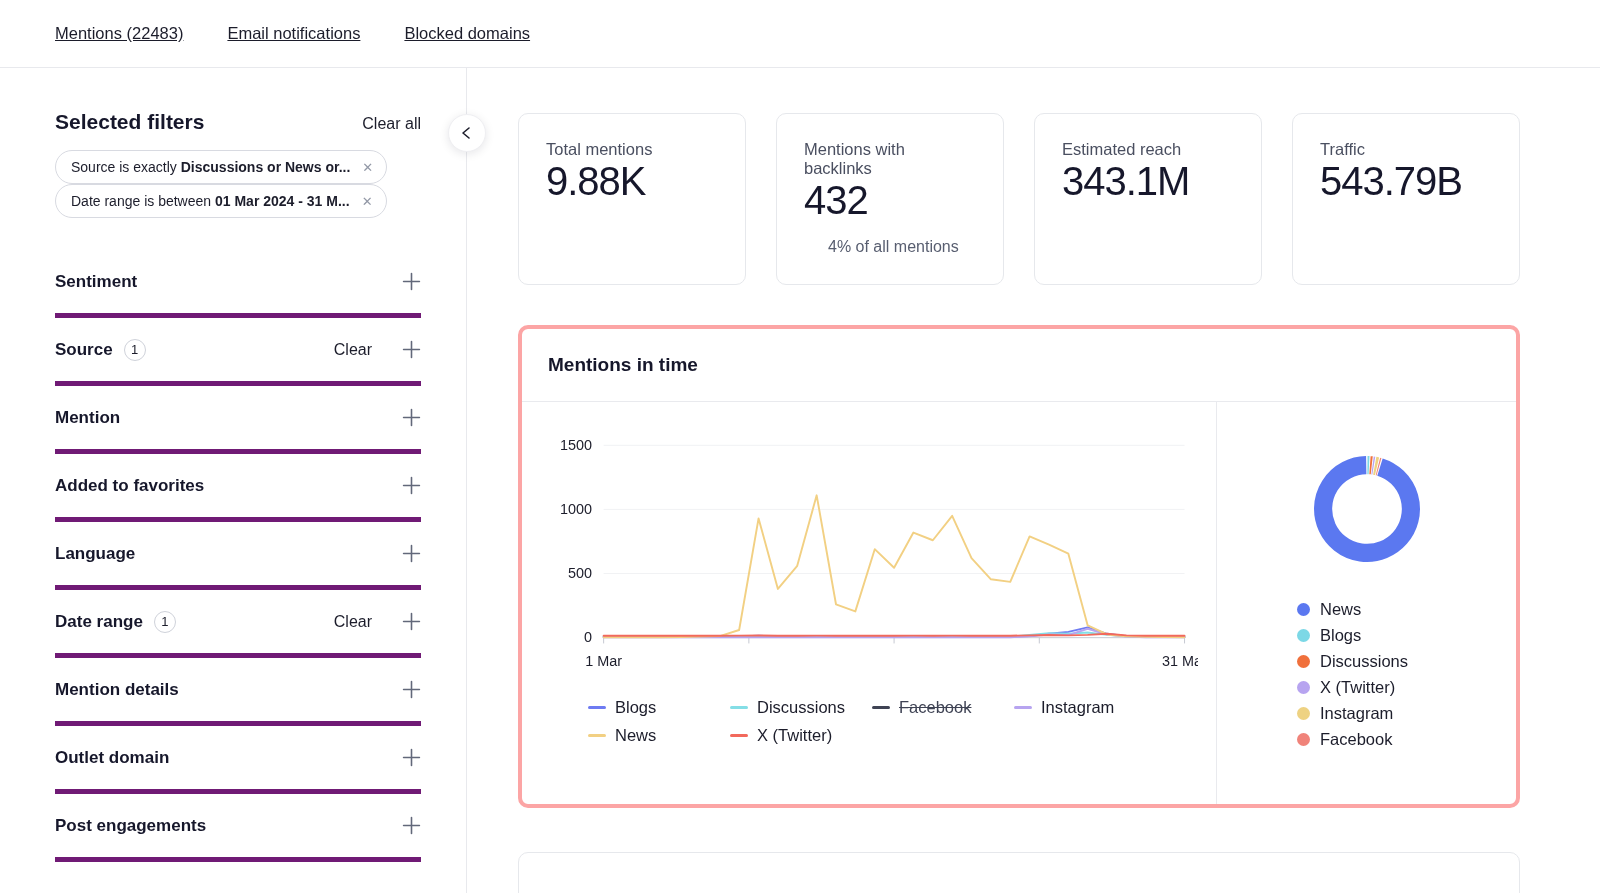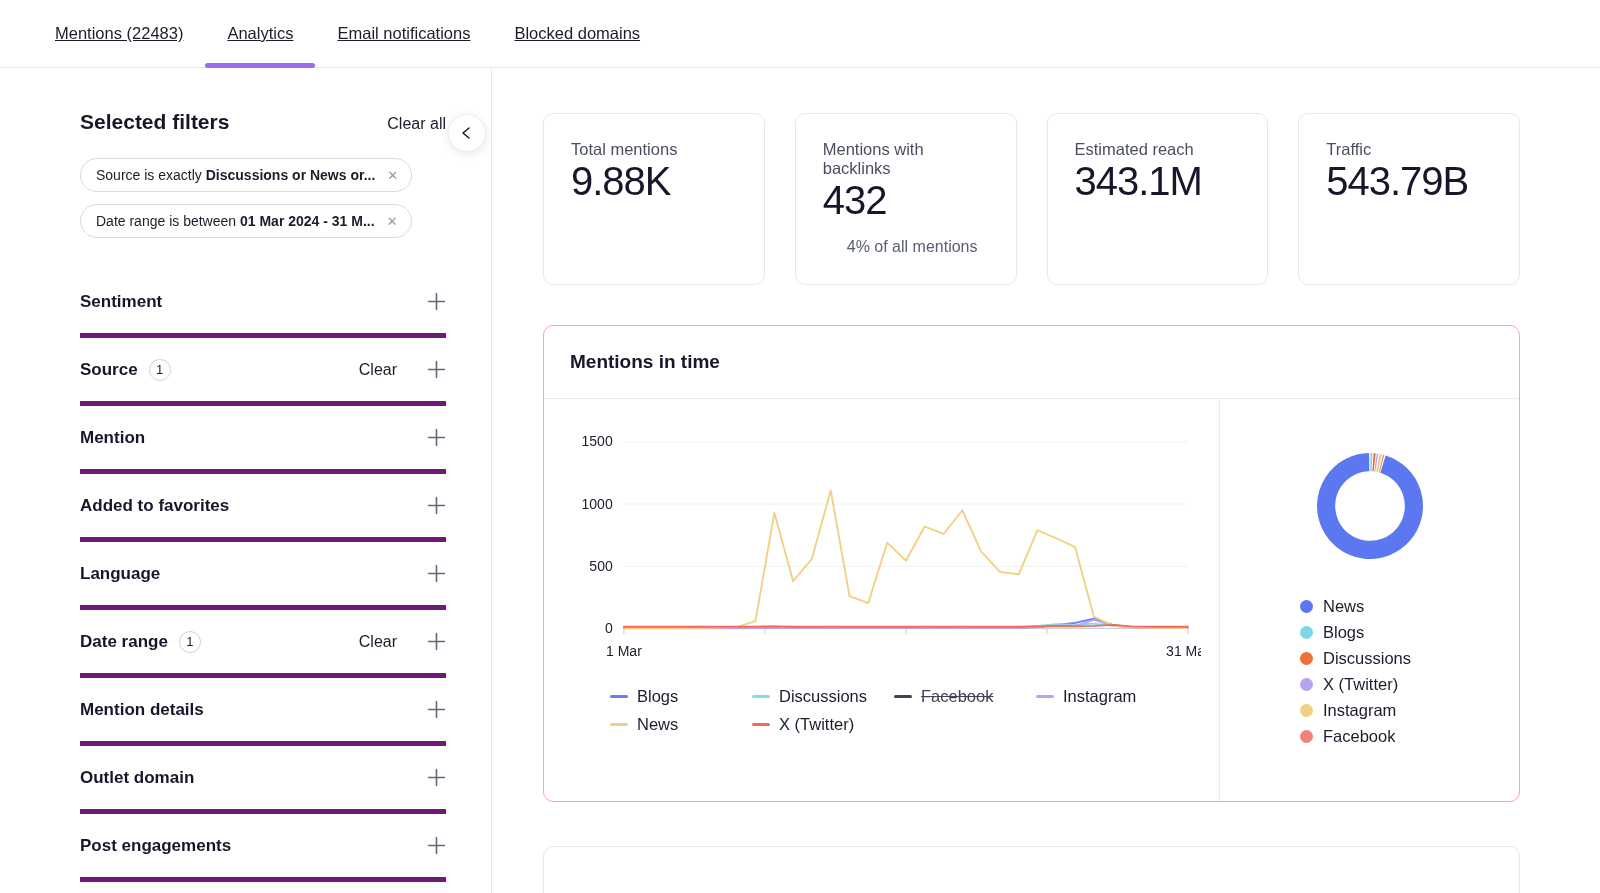--- a/index.html
+++ b/index.html
@@ -9,29 +9,29 @@
 
   
   .topbar { height:68px; border-bottom:1px solid #e8e9ed; display:flex; align-items:stretch; }
   .tabs { display:flex; padding-left:33px; }
   .tab { position:relative; border:none; background:none; font:inherit; cursor:pointer;
          font-size:16.5px; color:#1c1d2b; padding:0 22px; display:flex; align-items:center;text-decoration:underline; }
   .tab.active::after { content:""; position:absolute; left:0; right:0; bottom:-1px; height:5px;
          border-radius:3px; background:var(--accent,#9b6bf2); }
 
   
-  .content { display:flex; height:825px; position:relative;padding-left:25px; }
+  .content { display:flex; height:825px; position:relative; }
   .sidebar { width:467px; border-right:1px solid #e8e9ed; padding:42px 45px 0 55px; overflow:hidden; flex:none; }
   .main { flex:1; padding:45px 80px 0 51px; overflow:hidden; }
 
   
   .sidebar-head { display:flex; align-items:baseline; justify-content:space-between; }
   .sidebar-head h2 { font-size:21px; font-weight:700; color:#16172b; }
   .clear-all { font-size:16px; font-weight:500; color:#1c1d2b; cursor:pointer; }
-  .chips { margin-top:24px; display:flex; flex-direction:column; gap:12px; }
+  .chips { margin-top:16px; display:flex; flex-direction:column; gap:0; }
   .chip { display:inline-flex; align-items:center; gap:12px; width:fit-content; max-width:100%;
           border:1px solid #d8dae1; border-radius:18px; padding:8px 13px 8px 15px; font-size:14px; cursor:default; }
   .chip-text { white-space:nowrap; }
   .chip-text b { font-weight:700; }
   .chip-x { color:#9298a6; font-size:13px; cursor:pointer; line-height:1; }
   .sections { margin-top:32px; }
   .fsection { display:flex; align-items:center; height:68px; border-bottom:5px solid #701a75; cursor:pointer; }
   .fs-label { font-size:17px; font-weight:700; color:#16172b; }
   .fs-count { margin-left:11px; width:22px; height:22px; border:1px solid #cfd2da; border-radius:50%;
               display:inline-flex; align-items:center; justify-content:center; font-size:13px; color:#1c1d2b; }
@@ -45,21 +45,21 @@
                   display:flex; align-items:center; justify-content:center; cursor:pointer; z-index:5; }
 
   
   .stats { display:flex; gap:30px; }
   .stat-card { flex:1; height:172px; border:1px solid #e6e8ec; border-radius:10px; padding:26px 27px; background:#fff; }
   .stat-label { font-size:16.5px; color:#4a4f60; }
   .stat-value { font-size:40px; font-weight:400; letter-spacing:-1px; color:#16172b; }
   .stat-sub { margin-top:15px; font-size:16px; color:#585e70;margin-left:24px; }
 
   
-  .chart-card { margin-top:40px; border:1px solid #fca5a5; border-radius:10px; background:#fff; }
+  .chart-card { margin-top:40px; border:4px solid #fca5a5; border-radius:10px; background:#fff; }
   .chart-card-head { padding:25px 26px; border-bottom:1px solid #e9eaee; }
   .chart-card-head h3 { font-size:19px; font-weight:700; color:#16172b; }
   .chart-card-body { display:flex; min-height:402px; }
   .line-chart-area { flex:1; padding:26px 18px 18px 22px; min-width:0; }
   .line-chart-area svg { width:100%; display:block; }
   svg text { font-family:"Liberation Sans", sans-serif; }
   .line-legend { margin:12px 0 0 44px; display:grid; grid-template-columns:repeat(4,142px); row-gap:9px; }
   .legend-item { display:flex; align-items:center; gap:9px; cursor:pointer; }
   .legend-line { width:18px; height:3px; border-radius:2px; flex:none; }
   .legend-label { font-size:16.5px; color:#1c1d2b; white-space:nowrap; }
@@ -75,21 +75,20 @@
   .next-card { margin-top:44px; height:120px; border:1px solid #e6e8ec; border-radius:10px; background:#fff; }
 </style>
 </head>
 <body>
 
 <div class="app">
 
   <header class="topbar">
     <nav class="tabs" id="tabs">
         <button class="tab">Mentions (22483)</button>
-        <button class="tab active">Analytics</button>
         <button class="tab">Email notifications</button>
         <button class="tab">Blocked domains</button>
       </nav>
   </header>
 
   <div class="content">
 
     <aside class="sidebar">
       <div class="sidebar-head">
         <h2>Selected filters</h2>

